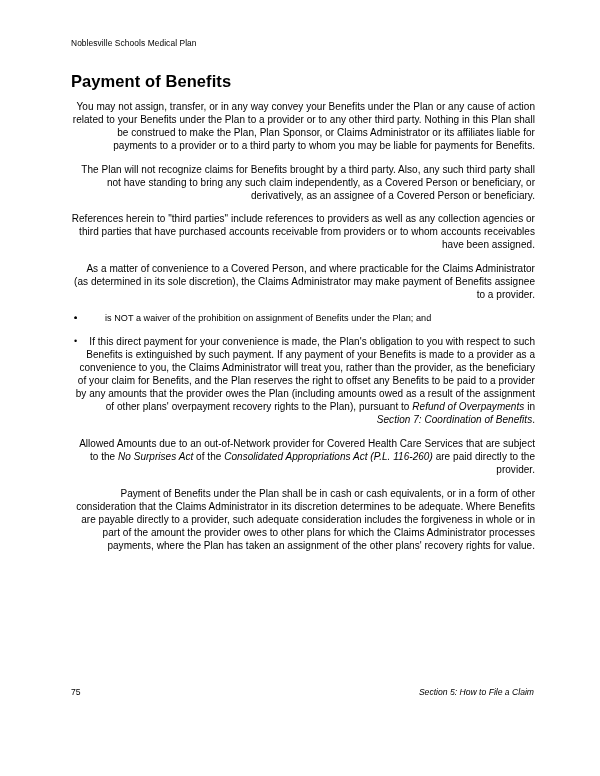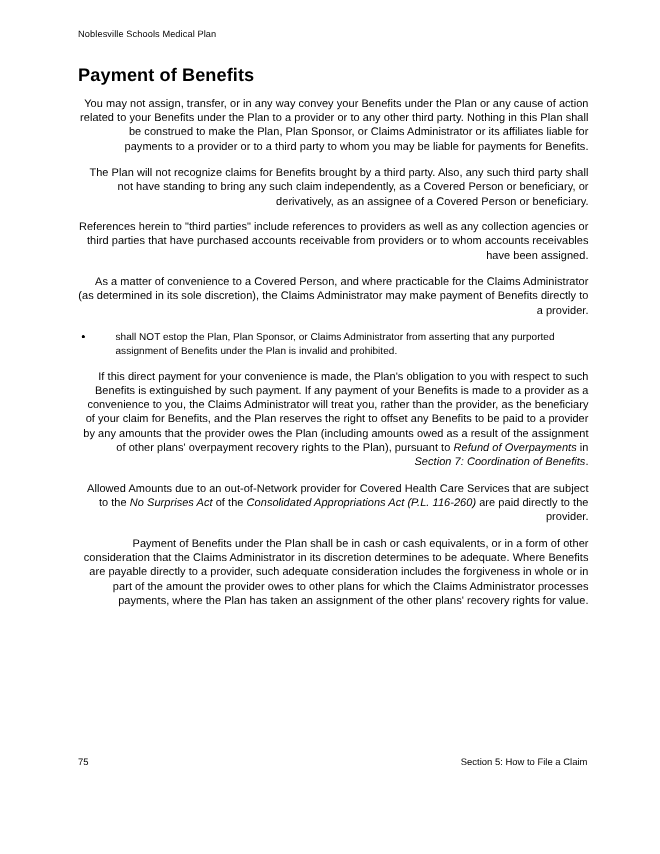--- a/index.html
+++ b/index.html
@@ -21,21 +21,21 @@
   }
   .content {
     position: absolute;
     left: 71px;
     top: 0;
     width: 464px;
   }
   .running-header {
     font-size: 8.4px;
     line-height: 11px;
-    padding-top: 26px;
+    padding-top: 38px;
     color: #000;
     letter-spacing: 0.01em;
   }
   h1.section-title {
     font-size: 16.5px;
     font-weight: bold;
     margin: 22px 0 9px 0;
     line-height: 20px;
     letter-spacing: 0.005em;
   }
@@ -81,52 +81,52 @@
     left: 71px;
     right: 66px;
     top: 686px;
     display: flex;
     justify-content: space-between;
     align-items: baseline;
     font-size: 8.6px;
     line-height: 12px;
   }
   .footer .page-number { text-align: right; }
-  .footer .section-ref { text-align: center; }
+  .footer .section-ref { text-align: center; font-style: italic; }
 </style>
 </head>
 <body>
 
 <div class="page">
 
   <div class="content">
 
     <div class="running-header">Noblesville Schools Medical Plan</div>
 
     <h1 class="section-title">Payment of Benefits</h1>
 
     <p class="body-para">You may not assign, transfer, or in any way convey your Benefits under the Plan or any cause of action related to your Benefits under the Plan to a provider or to any other third party. Nothing in this Plan shall be construed to make the Plan, Plan Sponsor, or Claims Administrator or its affiliates liable for payments to a provider or to a third party to whom you may be liable for payments for Benefits.</p>
 
     <p class="body-para">The Plan will not recognize claims for Benefits brought by a third party. Also, any such third party shall not have standing to bring any such claim independently, as a Covered Person or beneficiary, or derivatively, as an assignee of a Covered Person or beneficiary.</p>
 
     <p class="body-para">References herein to "third parties" include references to providers as well as any collection agencies or third parties that have purchased accounts receivable from providers or to whom accounts receivables have been assigned.</p>
 
-    <p class="body-para">As a matter of convenience to a Covered Person, and where practicable for the Claims Administrator (as determined in its sole discretion), the Claims Administrator may make payment of Benefits directly to a provider.</p>
+    <p class="body-para">As a matter of convenience to a Covered Person, and where practicable for the Claims Administrator (as determined in its sole discretion), the Claims Administrator may make payment of Benefits assignee to a provider.</p>
 
 
     <ul class="bullets">
       <li>
         <span class="bullet-dot">•</span>
       </li>
       <li>
         <span class="bullet-dot">•</span>
+        <span>is NOT a waiver of the prohibition on assignment of Benefits under the Plan; and</span>
       </li>
       <li>
         <span class="bullet-dot">•</span>
-        <span>shall NOT estop the Plan, Plan Sponsor, or Claims Administrator from asserting that any purported assignment of Benefits under the Plan is invalid and prohibited.</span>
       </li>
     </ul>
 
     <p class="body-para">
       <span>If this direct payment for your convenience is made, the Plan's obligation to you with respect to such Benefits is extinguished by such payment. If any payment of your Benefits is made to a provider as a convenience to you, the Claims Administrator will treat you, rather than the provider, as the beneficiary of your claim for Benefits, and the Plan reserves the right to offset any Benefits to be paid to a provider by any amounts that the provider owes the Plan (including amounts owed as a result of the assignment of other plans' overpayment recovery rights to the Plan), pursuant to </span><em>Refund of Overpayments</em><span> in </span><em>Section 7: Coordination of Benefits</em><span>.</span>
     </p>
 
     <p class="body-para">
       <span>Allowed Amounts due to an out-of-Network provider for Covered Health Care Services that are subject to the </span><em>No Surprises Act</em><span> of the </span><em>Consolidated Appropriations Act (P.L. 116-260)</em><span> are paid directly to the provider.</span>
     </p>

